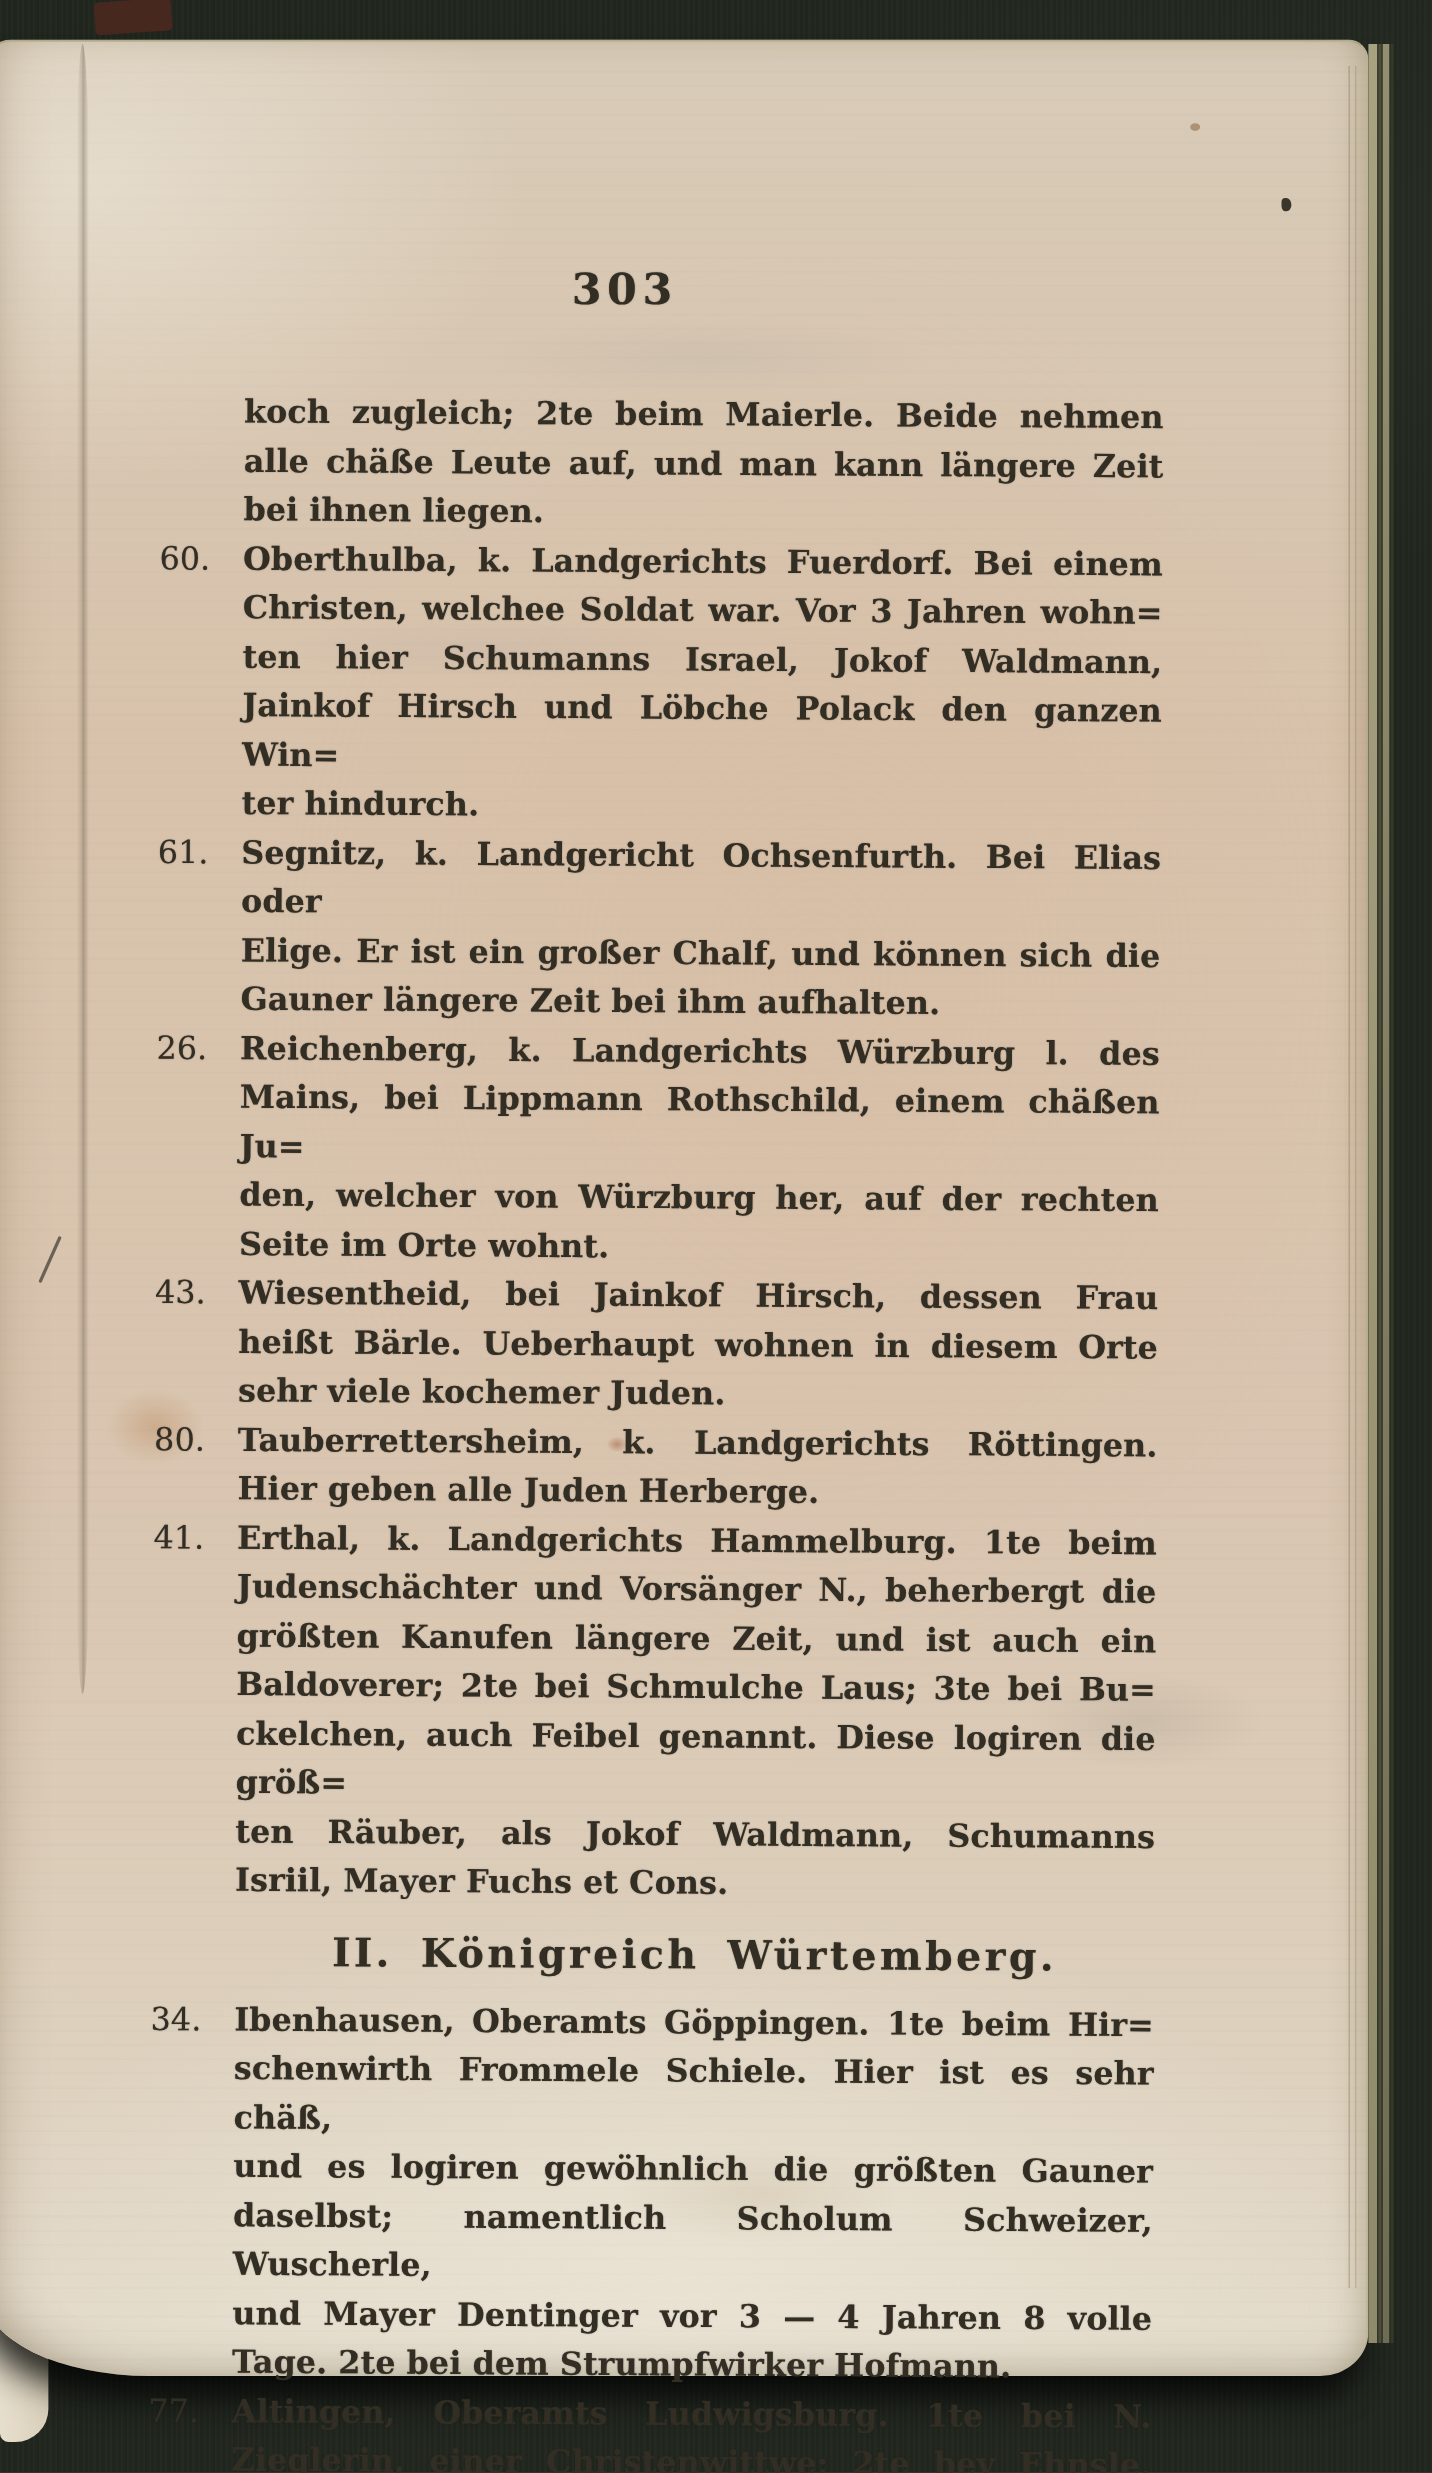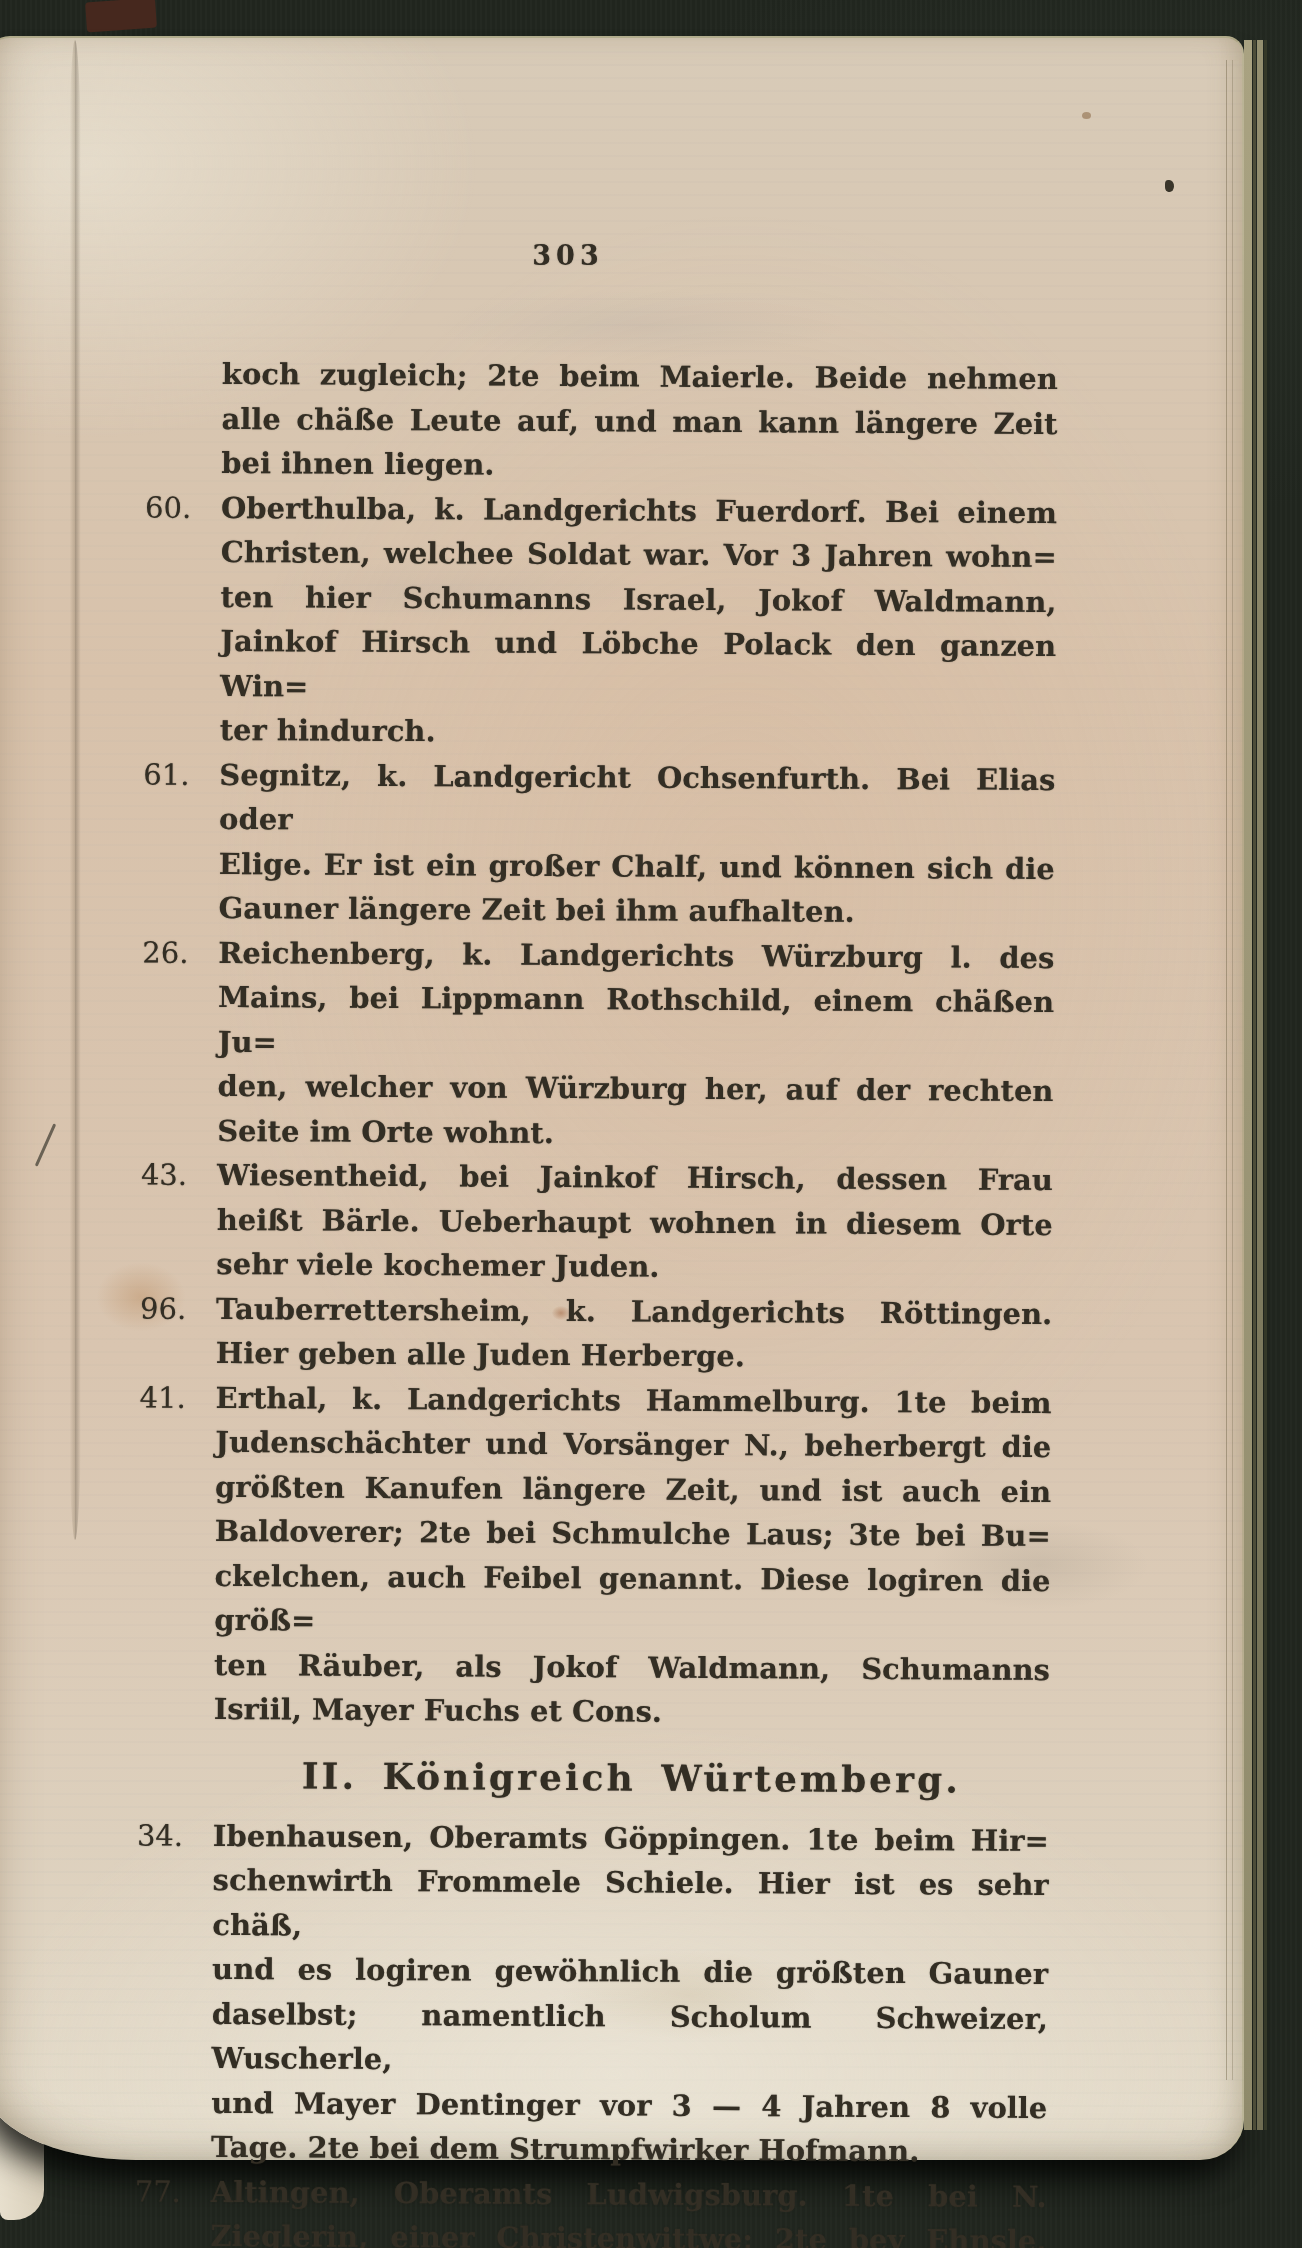--- a/index.html
+++ b/index.html
@@ -64,21 +64,21 @@
   .s7{left:250px;top:560px;width:400px;height:60px;background:radial-gradient(ellipse, rgba(120,130,145,.08), transparent 70%);}
   .s8{left:430px;top:290px;width:420px;height:70px;background:radial-gradient(ellipse, rgba(120,130,145,.09), transparent 70%);}
   .margin-mark{
     position:absolute;left:44px;top:1122px;width:3px;height:46px;z-index:5;
     background:rgba(70,66,55,.75);transform:rotate(24deg);border-radius:2px;
   }
   
   .ink{color:#332e24;text-shadow:0 0 1.2px rgba(51,46,36,.55);}
   .page-number{
     position:absolute;left:498px;top:240px;width:140px;z-index:6;
-    font-size:27px;font-weight:700;letter-spacing:5px;text-align:center;
+    font-size:39px;font-weight:700;letter-spacing:5px;text-align:center;
   }
   .content{
     position:absolute;left:222px;top:352px;width:836px;z-index:6;
     font-size:29px;font-weight:700;line-height:44.5px;
     transform:rotate(0.35deg);transform-origin:0 0;
   }
   .line{white-space:normal;}
   .j{text-align:justify;text-align-last:justify;}
   .entry{position:relative;}
   .num{position:absolute;left:-76px;top:0;width:70px;font-weight:400;}
@@ -145,21 +145,21 @@
   </div>
 
   <div class="entry">
     <span class="num">43.</span>
     <div class="line j">Wiesentheid, bei Jainkof Hirsch, dessen Frau</div>
     <div class="line j">heißt Bärle. Ueberhaupt wohnen in diesem Orte</div>
     <div class="line">sehr viele kochemer Juden.</div>
   </div>
 
   <div class="entry">
-    <span class="num">96.</span>
+    <span class="num">80.</span>
     <div class="line j">Tauberrettersheim, k. Landgerichts Röttingen.</div>
     <div class="line">Hier geben alle Juden Herberge.</div>
   </div>
 
   <div class="entry">
     <span class="num">41.</span>
     <div class="line j">Erthal, k. Landgerichts Hammelburg. 1te beim</div>
     <div class="line j">Judenschächter und Vorsänger N., beherbergt die</div>
     <div class="line j">größten Kanufen längere Zeit, und ist auch ein</div>
     <div class="line j">Baldoverer; 2te bei Schmulche Laus; 3te bei Bu=</div>

